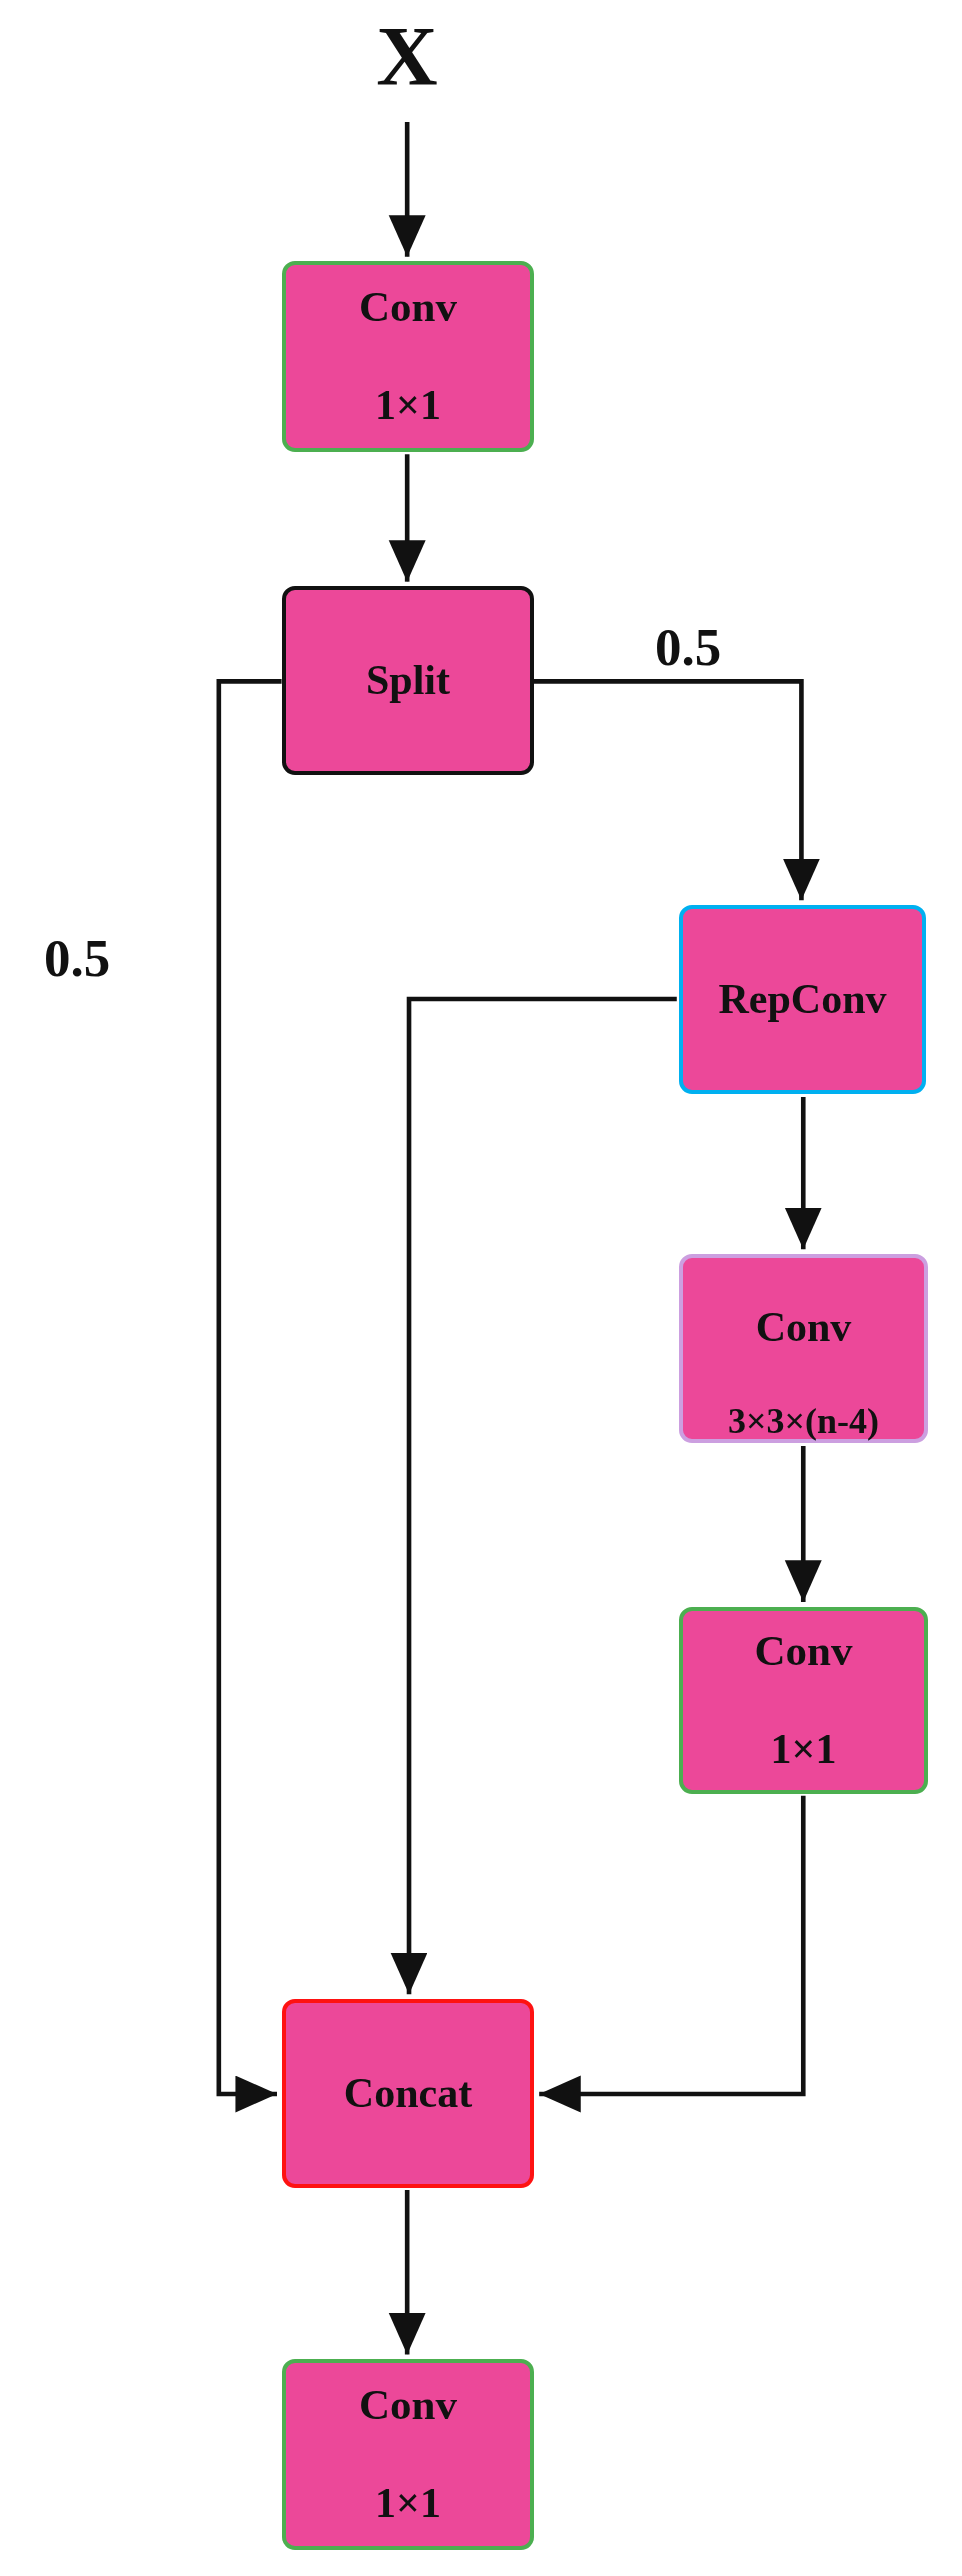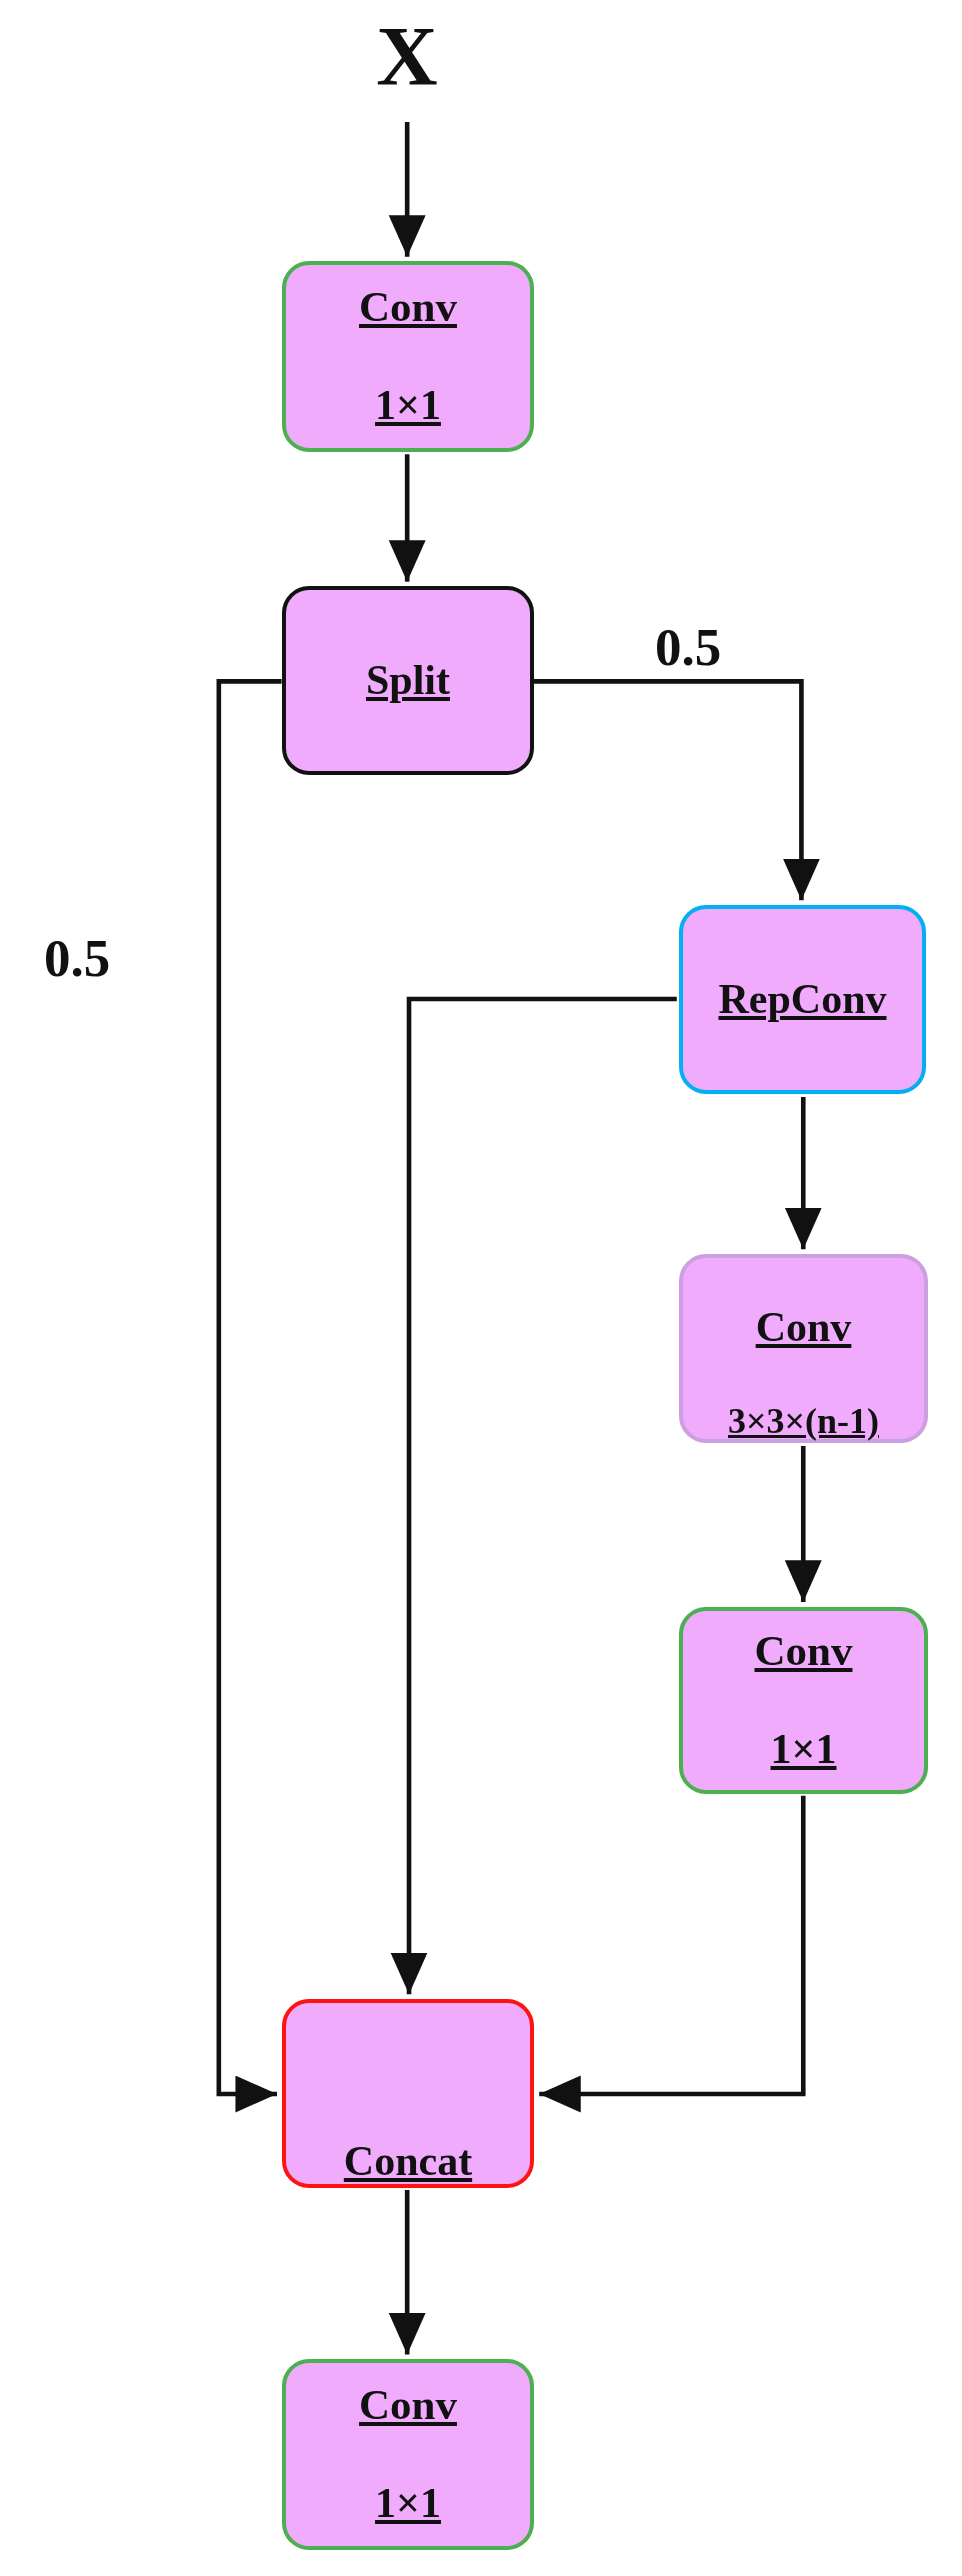--- a/index.html
+++ b/index.html
@@ -8,41 +8,40 @@
     width:963px;height:2576px;
     background:#ffffff;
     font-family:"Liberation Serif","DejaVu Serif",serif;
     color:#111;
     overflow:hidden;
   }
   #edges{position:absolute;left:0;top:0;width:963px;height:2576px;pointer-events:none;}
   .node{
     position:absolute;
     box-sizing:border-box;
-    background:#f0abfc;
+    background:#ec4899;
     border:4.6px solid #111;
-    border-radius:27px;
+    border-radius:13px;
     display:flex;
     flex-direction:column;
     align-items:center;
     justify-content:center;
     text-align:center;
     font-weight:bold;
     z-index:2;
-    text-decoration:underline;
   }
   .node .l1{font-size:43px;line-height:1.18;}
   .node .l2{font-size:42px;line-height:1.18;margin-top:48px;}
   .node .l2.small{font-size:36px;}
   .node .single{font-size:42px;line-height:1.1;}
   .b-green{border-color:var(--green,#4caf50);}
   .b-black{border-color:var(--black,#111111);}
   .b-cyan{border-color:var(--cyan,#00b0f0);}
   .b-purple{border-color:var(--purple,#cc9fe0);}
-  .b-red{border-color:var(--red,#fe1212);justify-content:flex-end;}
+  .b-red{border-color:var(--red,#fe1212);}
   .free-label{
     position:absolute;
     font-weight:bold;
     text-align:center;
     z-index:3;
   }
   #input-x{font-size:85px;font-weight:bold;}
   .ratio{font-size:53px;}
 </style>
 </head>
@@ -83,21 +82,21 @@
   <div class="node b-cyan" style="left:679px;top:905px;width:247px;height:189px;">
     <div class="single">RepConv</div>
   </div>
 
   <div class="node b-black" style="left:282px;top:586px;width:252px;height:189px;">
     <div class="single">Split</div>
   </div>
 
   <div class="node b-purple" style="left:679px;top:1254px;width:249px;height:189px;">
     <div class="l2">Conv</div>
-    <div class="l2 small">3×3×(n-1)</div>
+    <div class="l2 small">3×3×(n-4)</div>
   </div>
 
   <div class="node b-green" style="left:679px;top:1607px;width:249px;height:187px;">
     <div class="l1">Conv</div>
     <div class="l2">1×1</div>
   </div>
 
   <div class="node b-red" style="left:282px;top:1999px;width:252px;height:189px;">
     <div class="single">Concat</div>
   </div>

